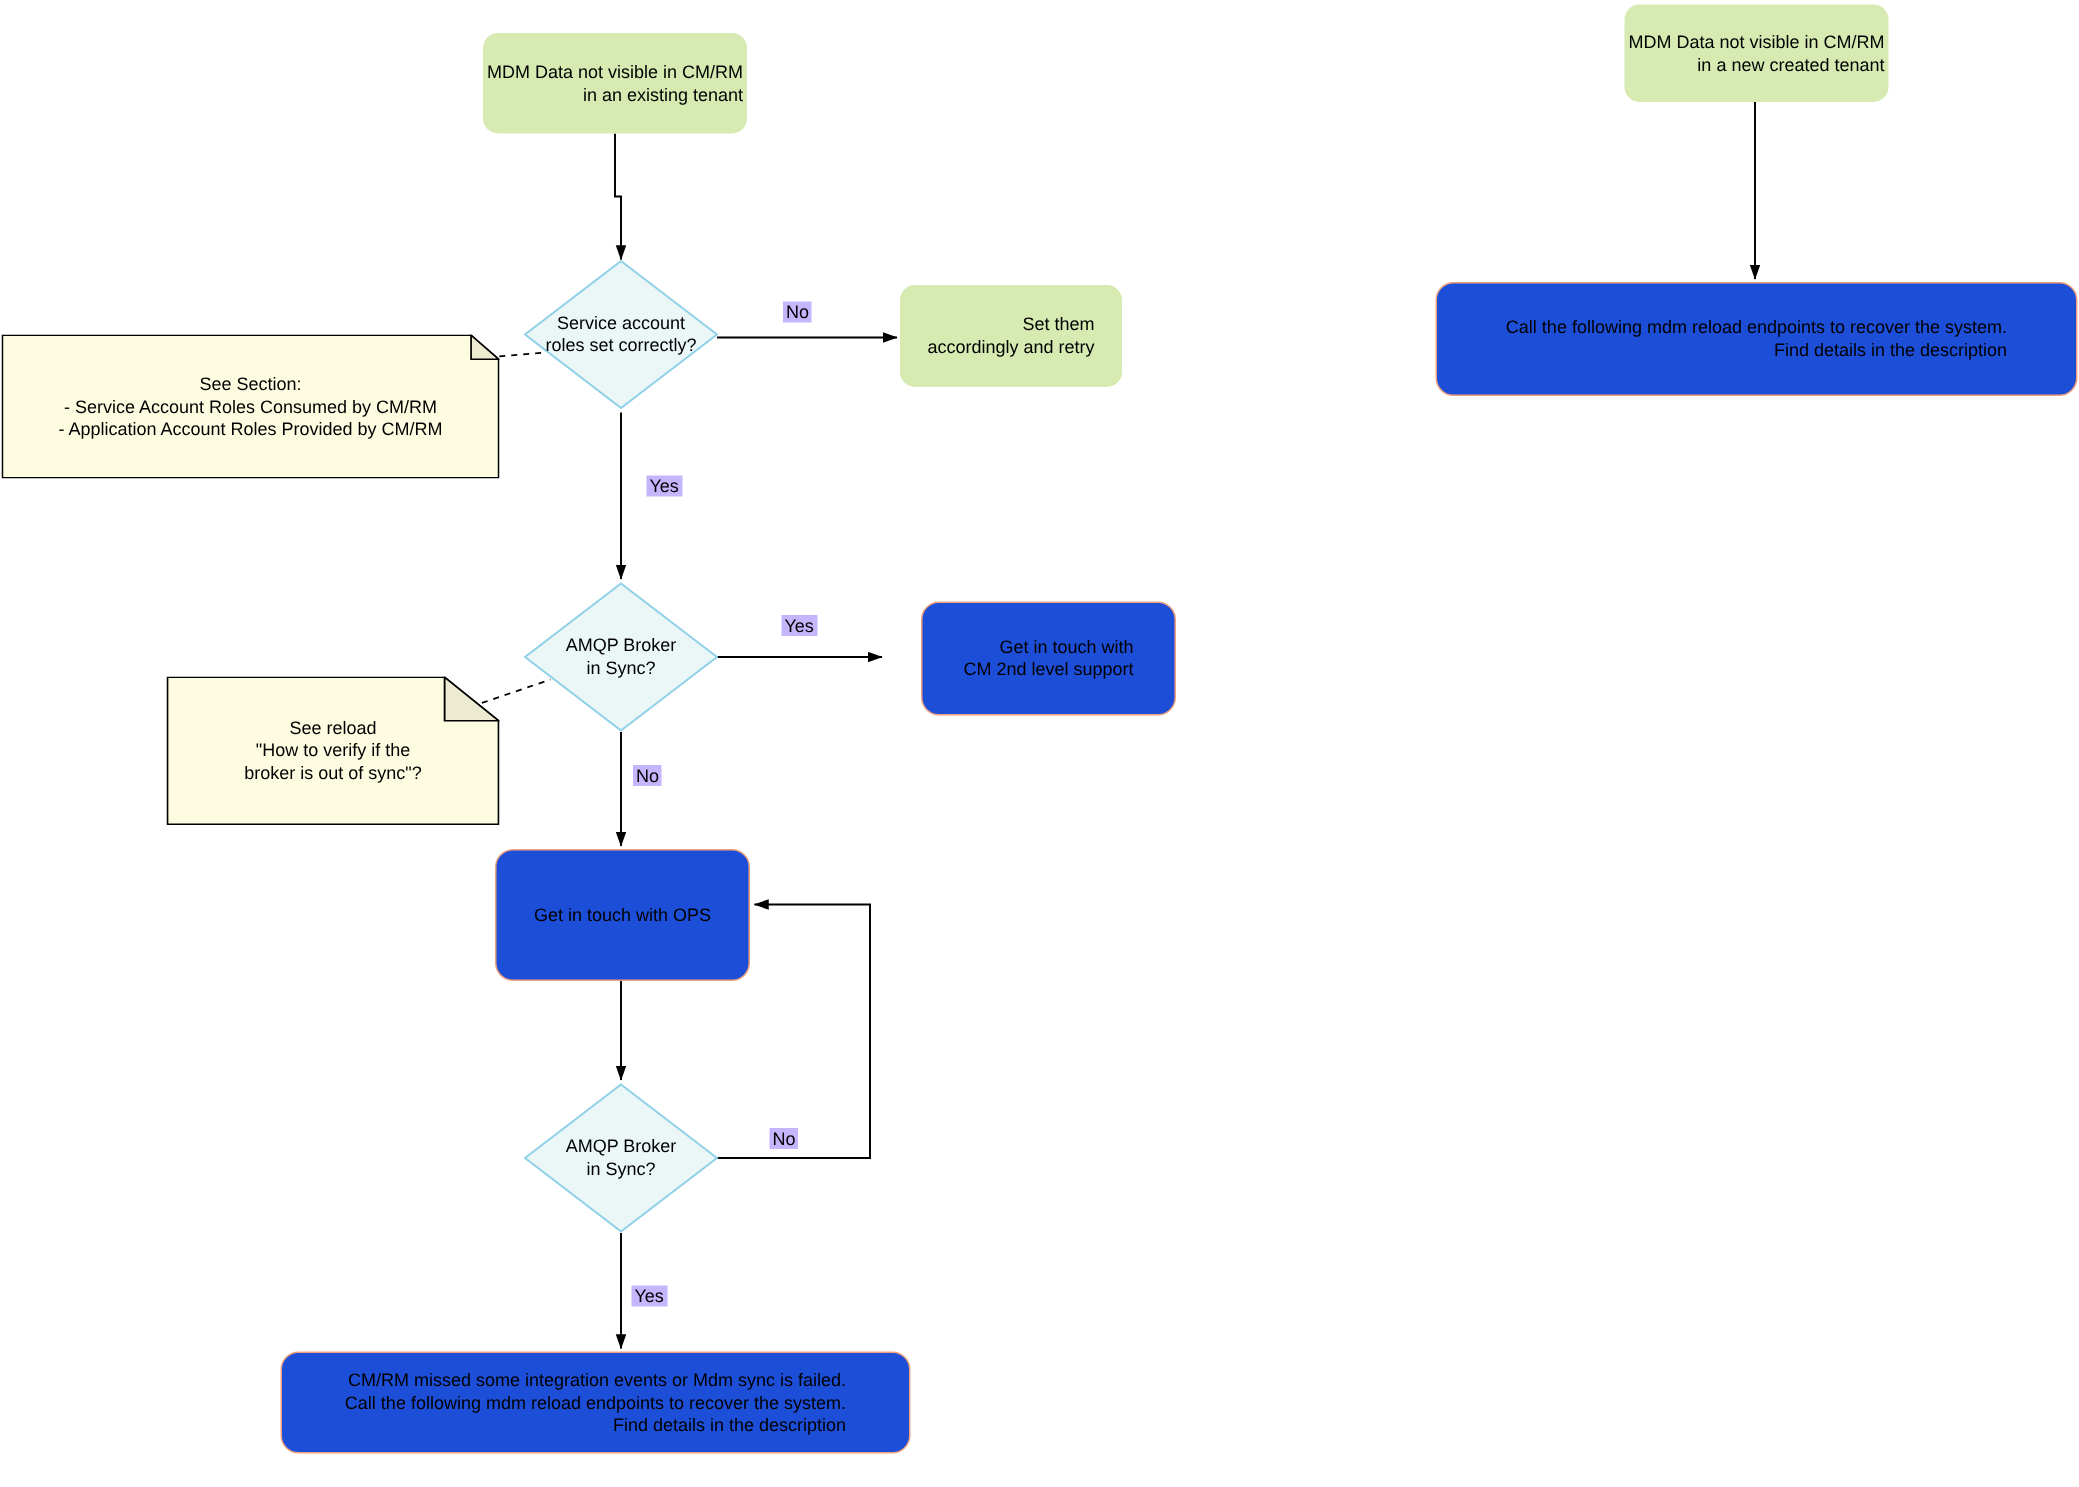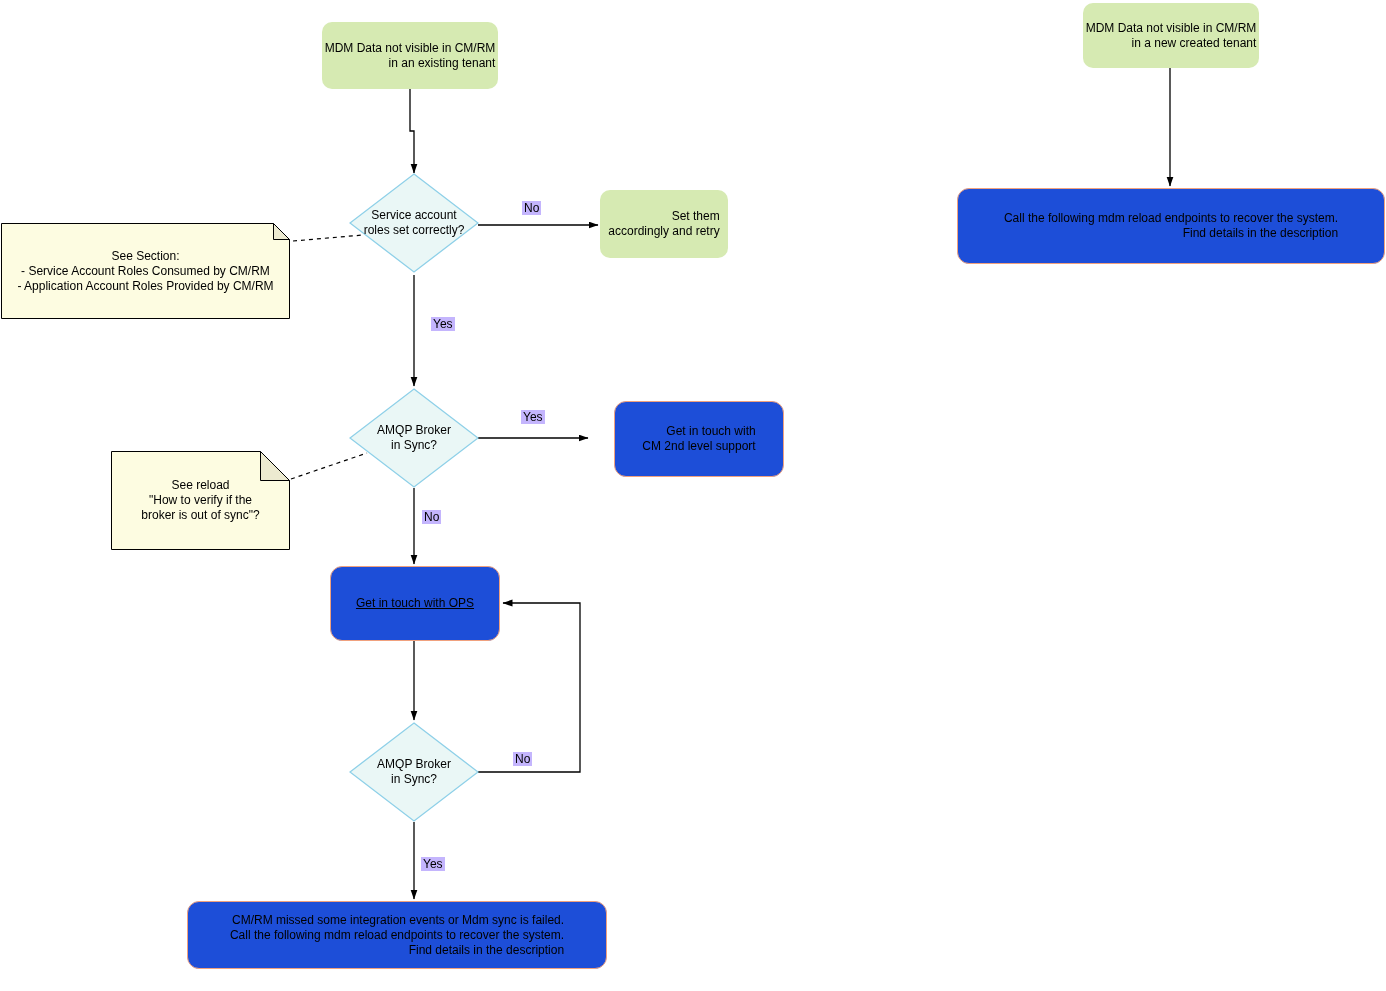--- a/index.html
+++ b/index.html
@@ -62,21 +62,21 @@
   .diamond .label, .note .label {
     position: absolute;
     left: 0; top: 0; right: 0; bottom: 0;
     display: flex;
     align-items: center;
     justify-content: center;
     text-align: center;
     white-space: pre-line;
     line-height: 1.25;
   }
-  .note { position: absolute; }
+  .note { position: absolute; padding-left: 43px; }
   .note svg {
     position: absolute;
     left: 0; top: 0;
     width: 100%; height: 100%;
   }
   .note .body { fill: #fdfce1; stroke: #000000; stroke-width: 1; }
   .note .fold { fill: #ecead0; stroke: #000000; stroke-width: 1; }
   .edge-label {
     position: absolute;
     white-space: nowrap;
@@ -112,21 +112,21 @@
 in an existing tenant</div>
 
   <div class="diamond" style="left:349px; top:173px; width:130px; height:100px;">
     <svg viewBox="0 0 130 100" preserveAspectRatio="none">
       <polygon points="65,1 129,50 65,99 1,50"></polygon>
     </svg>
     <div class="label">Service account
 roles set correctly?</div>
   </div>
 
-  <div class="node green" style="left:600px; top:190px; width:128px; height:68px;">Set them
+  <div class="node green" style="left:600px; top:190px; width:148px; height:68px;">Set them
 accordingly and retry</div>
 
   <div class="note" style="left:1px; top:223px; width:289px; height:96px;">
     <svg viewBox="0 0 289 96" preserveAspectRatio="none">
       <polygon class="body" points="0.5,0.5 272.5,0.5 288.5,16.5 288.5,95.5 0.5,95.5"></polygon>
       <polygon class="fold" points="272.5,0.5 272.5,16.5 288.5,16.5"></polygon>
     </svg>
     <div class="label">See Section:
 - Service Account Roles Consumed by CM/RM
 - Application Account Roles Provided by CM/RM</div>
@@ -146,21 +146,21 @@
   <div class="note" style="left:111px; top:451px; width:179px; height:99px;">
     <svg viewBox="0 0 179 99" preserveAspectRatio="none">
       <polygon class="body" points="0.5,0.5 149.5,0.5 178.5,29.5 178.5,98.5 0.5,98.5"></polygon>
       <polygon class="fold" points="149.5,0.5 149.5,29.5 178.5,29.5"></polygon>
     </svg>
     <div class="label">See reload
 "How to verify if the
 broker is out of sync"?</div>
   </div>
 
-  <div class="node pink" style="left:330px; top:566px; width:170px; height:75px;text-decoration:underline;">Get in touch with OPS</div>
+  <div class="node pink" style="left:330px; top:566px; width:170px; height:88px;">Get in touch with OPS</div>
 
   <div class="diamond" style="left:349px; top:722px; width:130px; height:100px;">
     <svg viewBox="0 0 130 100" preserveAspectRatio="none">
       <polygon points="65,1 129,50 65,99 1,50"></polygon>
     </svg>
     <div class="label">AMQP Broker
 in Sync?</div>
   </div>
 
   <div class="node pink" style="left:187px; top:901px; width:420px; height:68px;">CM/RM missed some integration events or Mdm sync is failed.

